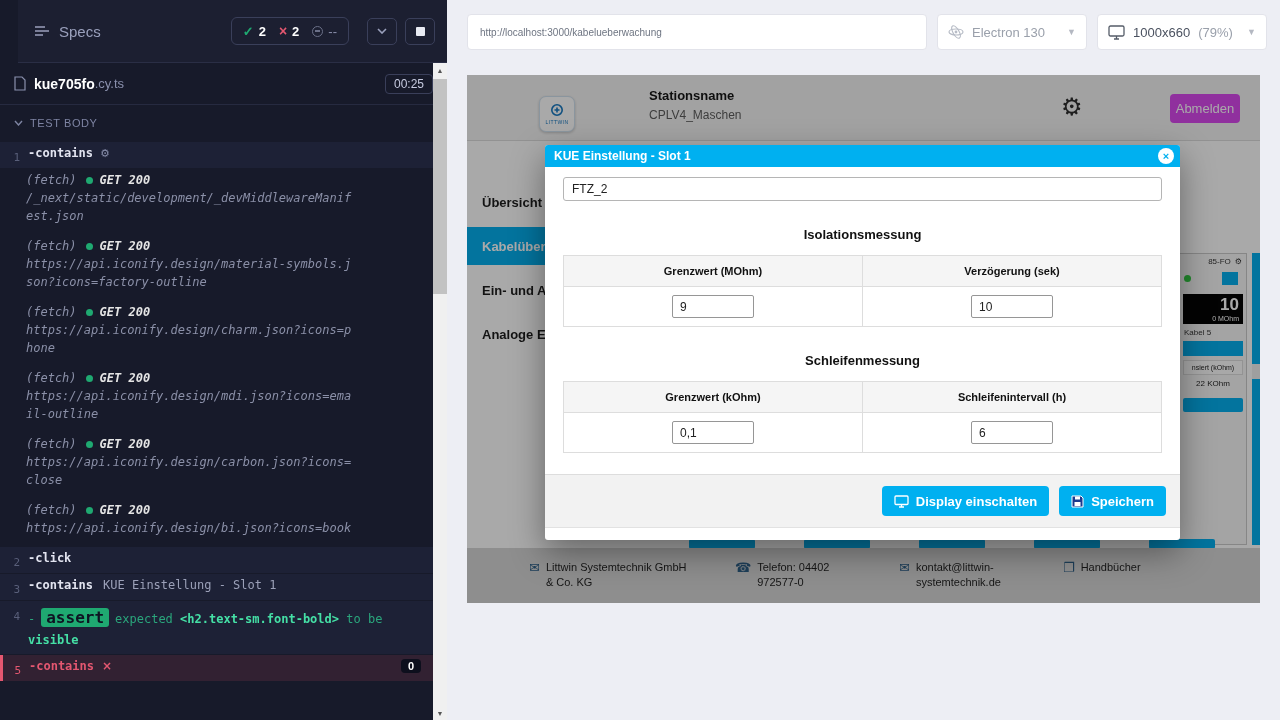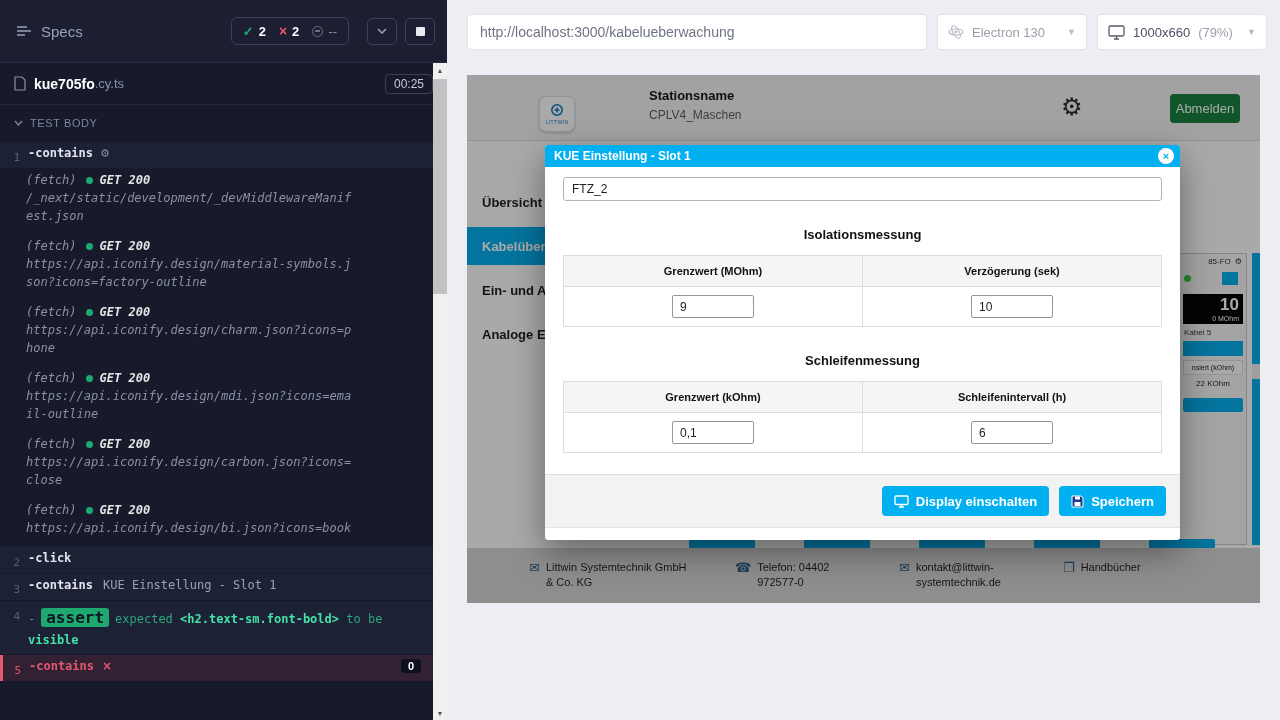--- a/index.html
+++ b/index.html
@@ -1,21 +1,21 @@
 <!DOCTYPE html>
 <html><head>
 <meta charset="utf-8">
 <style>
   * { margin:0; padding:0; box-sizing:border-box; }
   html,body { width:1280px; height:720px; overflow:hidden; }
   body { font-family:"Liberation Sans", sans-serif; background:#edeef4; position:relative; }
 
   
   .reporter { position:absolute; left:0; top:0; width:447px; height:720px; background:#171a2a; color:#d6d9e8; }
-  .rheader { height:63px; display:flex; align-items:center; padding:0 12px 0 16px; background:#1c1f31; border-bottom:1px solid #2a2e45; }
+  .rheader { height:63px; display:flex; align-items:center; padding:0 12px 0 16px; background:#1c1f31; border-bottom:1px solid #2a2e45;margin-left:18px; }
   .rheader .title { color:#9aa0bc; font-size:15px; margin-left:9px; }
   .rheader .spacer { flex:1; }
   .stats-box { display:flex; align-items:center; gap:13px; border:1px solid #3a3f5a; border-radius:6px; padding:5px 11px; margin-right:10px; }
   .stat { display:flex; align-items:center; gap:5px; font-size:13px; font-weight:bold; color:#fff; }
   .stat .ck { color:#1fa971; font-size:13px; }
   .stat .cx { color:#e45770; font-size:14px; }
   .pend-ic { width:11px; height:11px; border:1.5px solid #6b7088; border-radius:50%; display:inline-flex; align-items:center; justify-content:center; }
   .pend-ic i { display:block; width:5px; height:1.5px; background:#6b7088; }
   .stat.pending { color:#8a90ad; font-weight:normal; }
   .hbtn { width:30px; height:27px; border:1px solid #3a3f5a; border-radius:5px; display:flex; align-items:center; justify-content:center; margin-left:8px; cursor:pointer; }
@@ -52,37 +52,37 @@
   .cnt-badge { margin-left:auto; margin-right:4px; background:#0d0f1d; color:#fff; font-size:11px; font-weight:bold; border-radius:4px; padding:1px 7px; font-family:"Liberation Sans",sans-serif; align-self:center; }
 
   
   .vscroll { position:absolute; left:433px; top:63px; width:14px; height:657px; background:#f0f0f0; z-index:20; }
   .vs-arrow { height:14px; display:flex; align-items:center; justify-content:center; font-size:7px; color:#555; cursor:pointer; }
   .vs-thumb { position:absolute; left:0; top:16px; width:14px; height:215px; background:#c2c2c2; cursor:pointer; }
   .vs-arrow.down { position:absolute; bottom:0; left:0; width:14px; }
 
   
   .preview { position:absolute; left:447px; top:0; width:833px; height:720px; }
-  .urlbar { position:absolute; left:20px; top:14px; width:460px; height:36px; background:#fff; border:1px solid #e2e3ea; border-radius:4px; color:#6e7582; font-size:14px; padding:0 12px; font-family:"Liberation Sans",sans-serif; }
+  .urlbar { position:absolute; left:20px; top:14px; width:460px; height:36px; background:#fff; border:1px solid #e2e3ea; border-radius:4px; color:#6e7582; font-size:10px; padding:0 12px; font-family:"Liberation Sans",sans-serif; }
   .selbtn { position:absolute; top:14px; height:36px; background:#fff; border:1px solid #e2e3ea; border-radius:4px; display:flex; align-items:center; padding:0 10px; gap:8px; font-size:13px; cursor:pointer; }
   .browser { left:490px; width:150px; color:#9aa0ab; }
   .viewport { left:650px; width:170px; color:#4b5260; }
   .dim { color:#9aa0ab; }
   .chev { font-size:9px; color:#b4b8c2; margin-left:auto; }
 
   
   .aut { position:absolute; left:20px; top:75px; width:793px; height:528px; background:#fff; overflow:hidden; }
   .app-header { position:absolute; left:0; top:0; width:793px; height:66px; background:#f5f5f5; border-bottom:1px solid #dcdcdc; }
   .logo { position:absolute; left:72px; top:21px; width:36px; height:36px; background:#fff; border:1px solid #cfe0ef; border-radius:7px; box-shadow:0 1px 3px rgba(0,0,0,.2); display:flex; flex-direction:column; align-items:center; justify-content:center; }
   .logo .cap { font-size:5px; color:#1477c0; letter-spacing:.4px; }
   .station { position:absolute; left:182px; top:13px; }
   .station .lbl { font-size:13px; font-weight:bold; color:#111; }
   .station .val { font-size:12px; color:#5a5a5a; margin-top:5px; }
   .hdr-gear { position:absolute; left:594px; top:18px; font-size:24px; color:#2b2b2b; cursor:pointer; font-family:"DejaVu Sans",sans-serif; }
-  .logout { position:absolute; left:703px; top:19px; width:70px; height:29px; background:#15803d; color:#fff; border:none; border-radius:4px; font-size:13px; cursor:pointer; }
+  .logout { position:absolute; left:703px; top:19px; width:70px; height:29px; background:#d946ef; color:#fff; border:none; border-radius:4px; font-size:13px; cursor:pointer; }
 
   .nav { position:absolute; left:0; top:108px; width:112px; }
   .nav-item { height:38px; margin-bottom:6px; display:flex; align-items:center; padding-left:15px; font-size:13px; font-weight:bold; color:#1a1a1a; white-space:nowrap; overflow:hidden; cursor:pointer; }
   .nav-item.active { background:#00aeef; color:#fff; }
 
   
   .peek { position:absolute; left:712px; top:178px; width:68px; height:292px; background:#f8f8f8; border:1px solid #c9c9c9; overflow:hidden; font-family:"Liberation Sans",sans-serif; }
   .peek .prow { display:flex; align-items:center; justify-content:flex-end; gap:4px; padding:3px 4px; font-size:8px; color:#333; }
   .peek .dotg { width:7px; height:7px; border-radius:50%; background:#2ecc40; }
   .peek .cyansq { width:16px; height:13px; background:#00aeef; margin-left:auto; margin-right:4px; }

